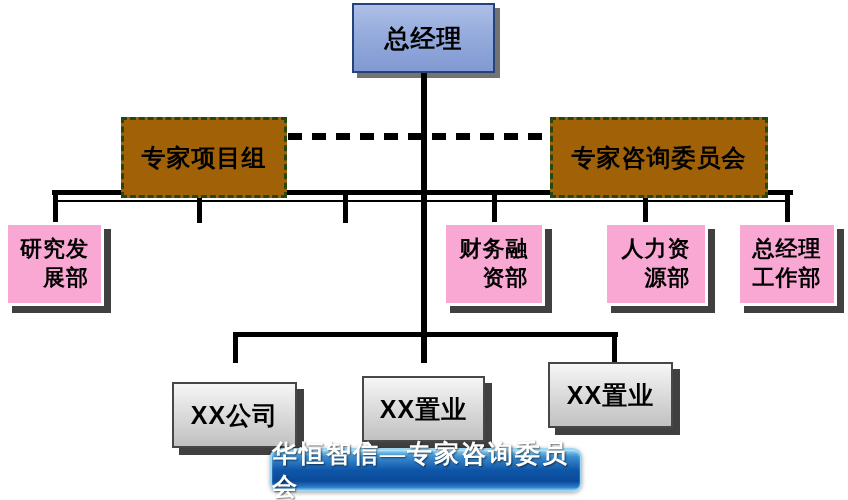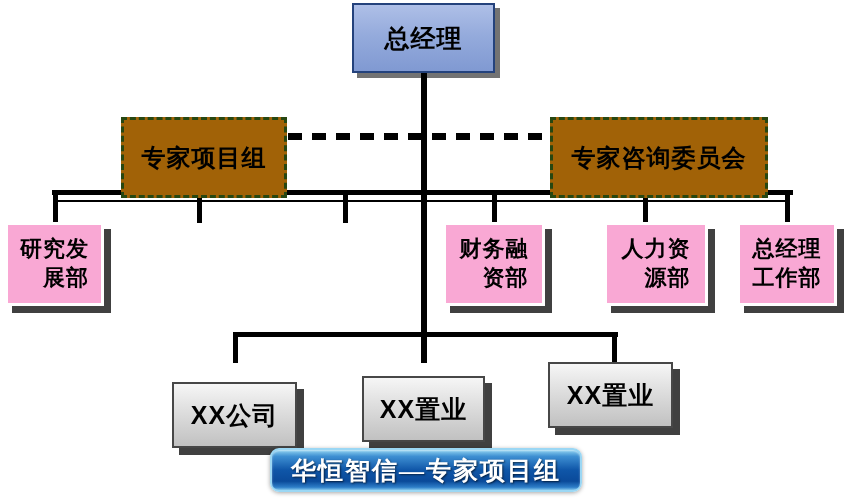--- a/index.html
+++ b/index.html
@@ -99,15 +99,15 @@
 资部</div>
   <div class="box dept-box" style="left:604px;top:222px;width:104px;height:84px;">人力资
 源部</div>
   <div class="box dept-box" style="left:737px;top:222px;width:100px;height:84px;">总经理
 工作部</div>
 
   <div class="box sub-box" style="left:172px;top:362px;width:125px;height:66px;margin-top:20px;">XX公司</div>
   <div class="box sub-box" style="left:362px;top:362px;width:123px;height:66px;margin-top:14px;">XX置业</div>
   <div class="box sub-box" style="left:548px;top:362px;width:125px;height:66px;">XX置业</div>
 
-  <div class="banner" style="left:270px;top:448px;width:312px;height:44px;">华恒智信—专家项目组</div>
+  <div class="banner" style="left:270px;top:448px;width:312px;height:44px;">华恒智信—专家咨询委员会</div>
 
 </div>
 
 </body></html>

